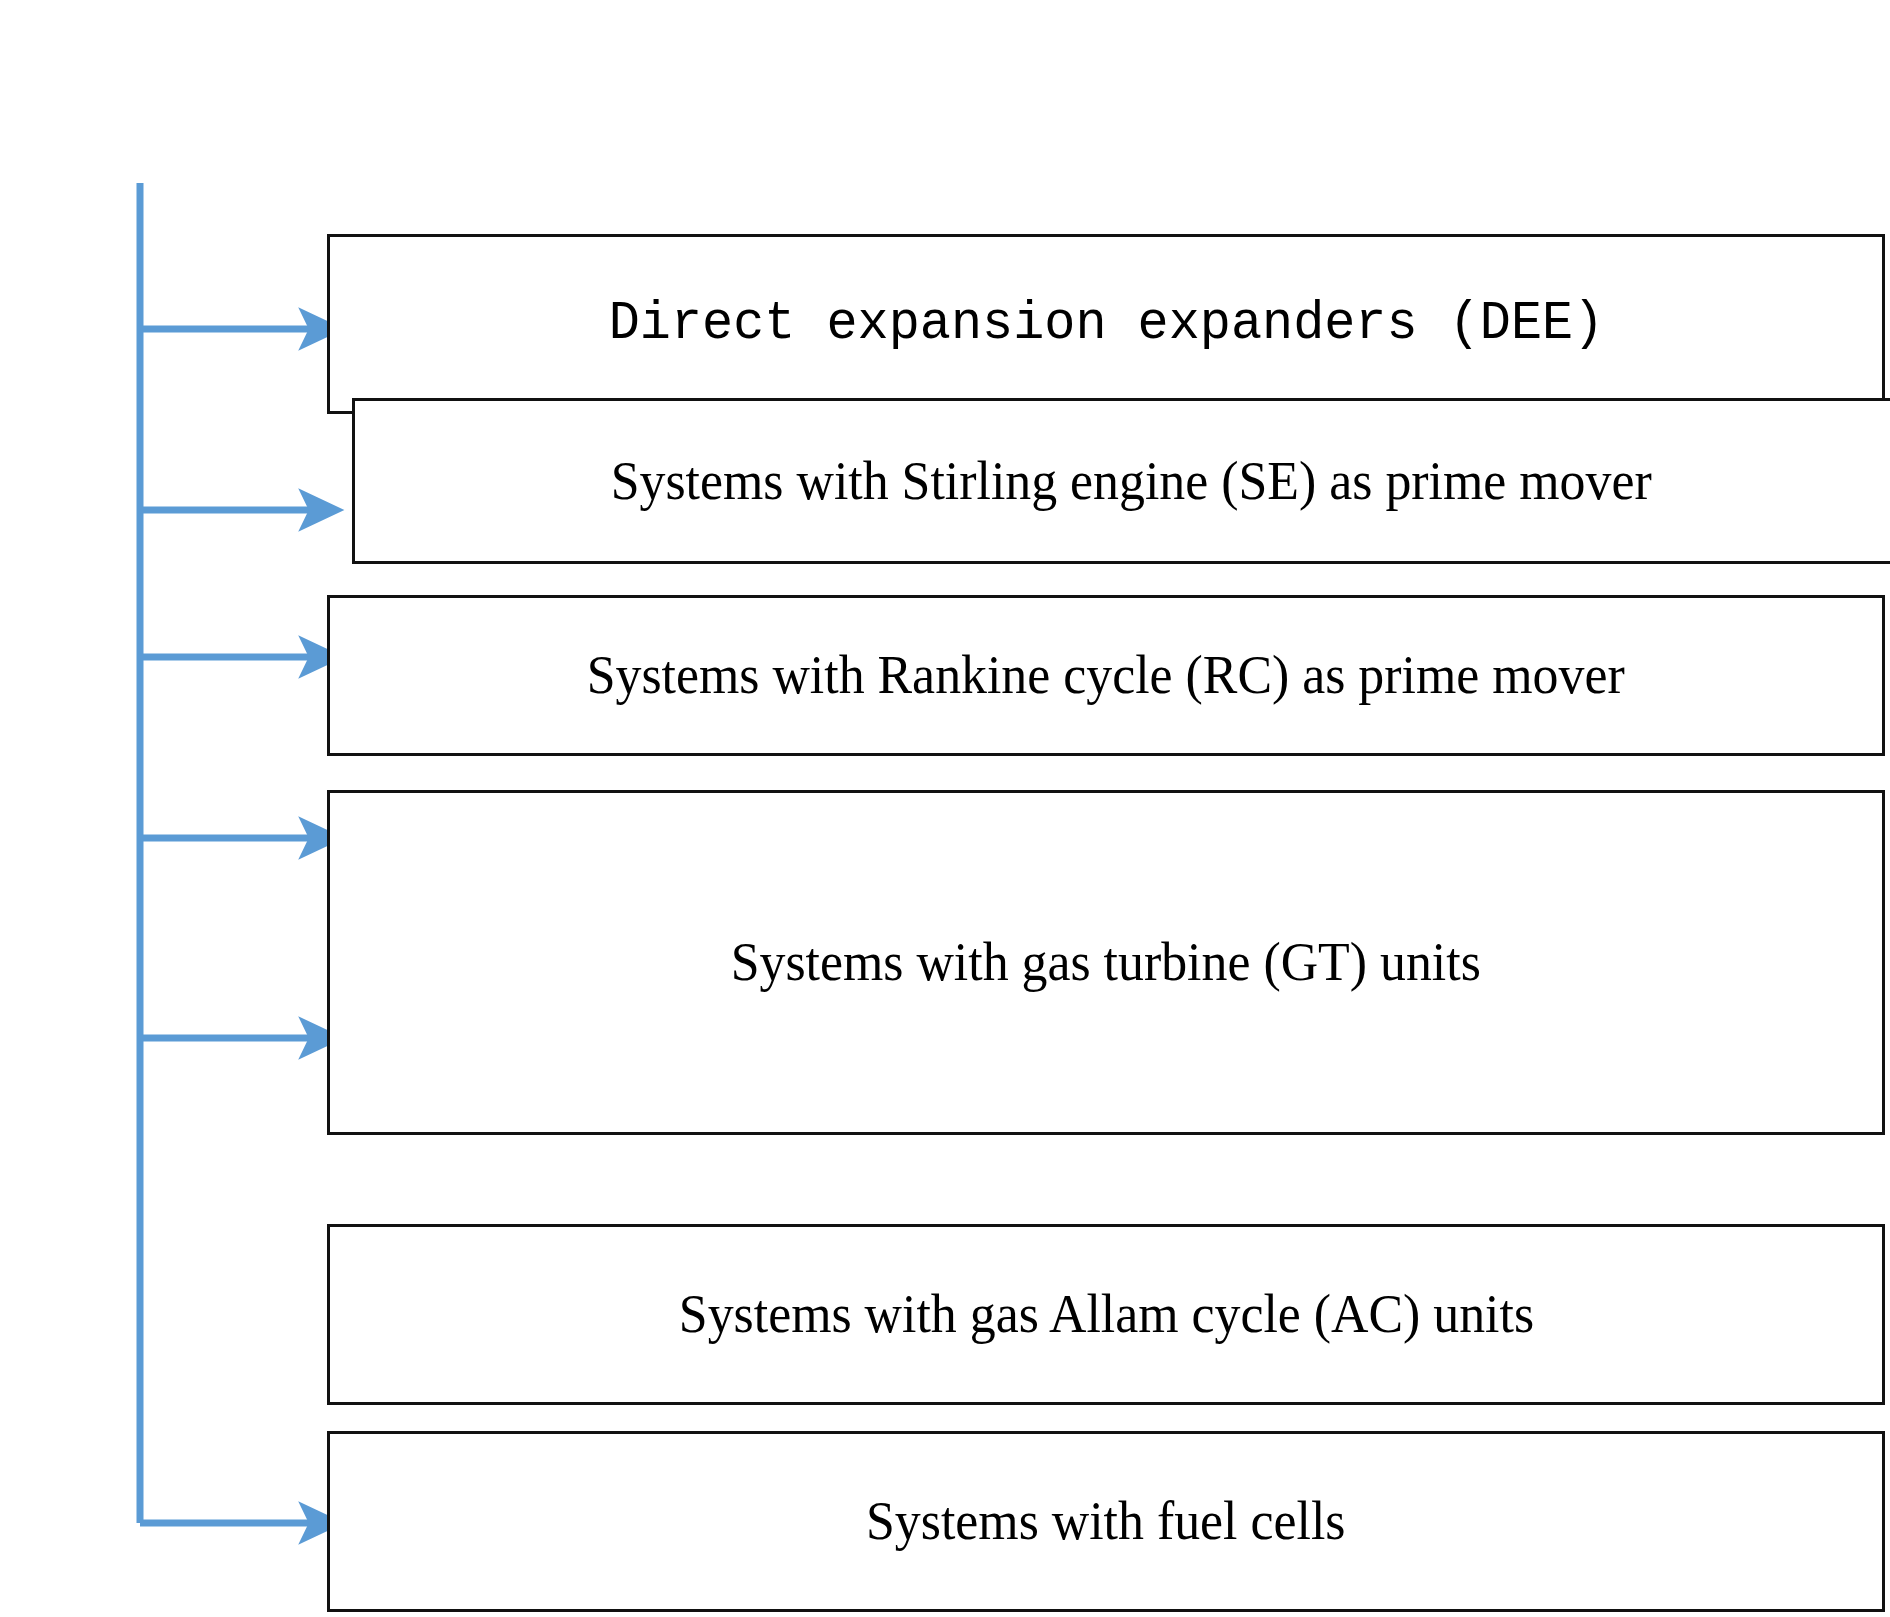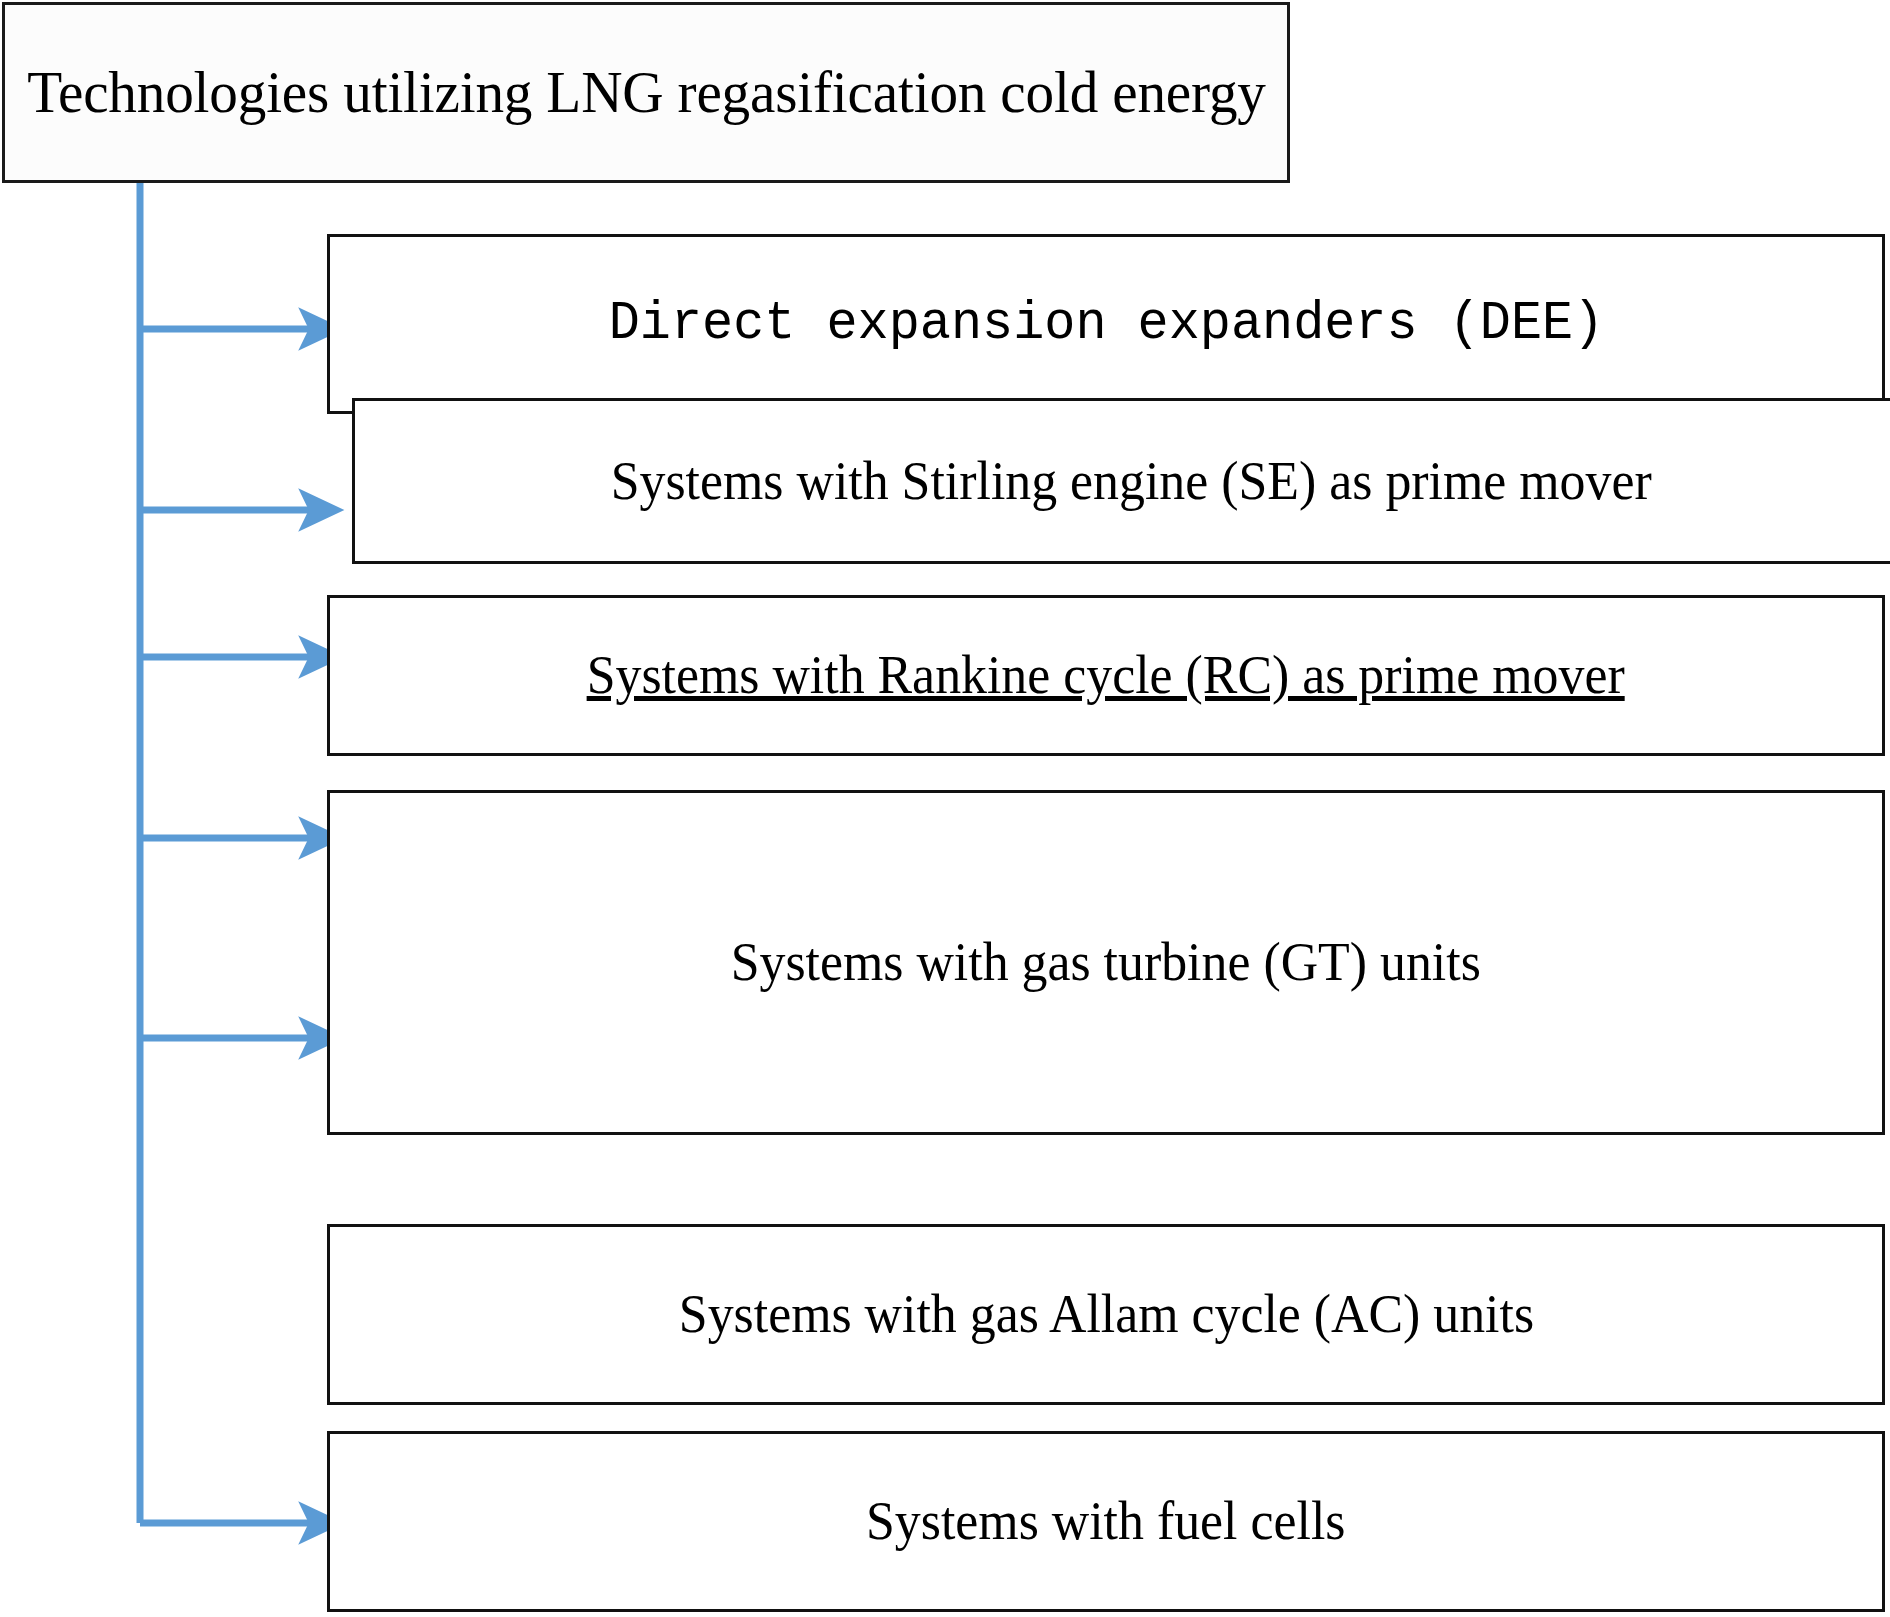--- a/index.html
+++ b/index.html
@@ -58,21 +58,21 @@
     line-height: 1.05;
     color: #000000;
     text-align: center;
     white-space: nowrap;
     transform: scaleX(0.96);
   }
 
   
   #node-dee { top: 234px;  height: 180px; font-family: Liberation Mono, monospace; }
   #node-se  { top: 452px;  height: 113px; }
-  #node-rc  { top: 598px;  height: 114px; text-decoration: underline; }
+  #node-rc  { top: 598px;  height: 114px; }
   #node-gt  { top: 744px;  height: 392px; }
   #node-ac  { top: 1192px; height: 181px; margin-top: 32px; }
   #node-fc  { top: 1431px; height: 181px; }
 
   
   #node-se  { top: 398px;  height: 166px; margin-left: 25px; }
   #node-rc  { top: 595px;  height: 161px; }
   #node-gt  { top: 790px;  height: 345px; }
 
   
@@ -103,23 +103,20 @@
     <path d="M140,183 L140,1523" stroke="#5B9BD5" stroke-width="7" fill="none" stroke-linecap="butt"></path>
 
     <path d="M140,329 L322,329" stroke="#5B9BD5" stroke-width="7" fill="none" marker-end="url(#arrowhead)"></path>
     <path d="M140,510 L322,510" stroke="#5B9BD5" stroke-width="7" fill="none" marker-end="url(#arrowhead)"></path>
     <path d="M140,657 L322,657" stroke="#5B9BD5" stroke-width="7" fill="none" marker-end="url(#arrowhead)"></path>
     <path d="M140,838 L322,838" stroke="#5B9BD5" stroke-width="7" fill="none" marker-end="url(#arrowhead)"></path>
     <path d="M140,1038 L322,1038" stroke="#5B9BD5" stroke-width="7" fill="none" marker-end="url(#arrowhead)"></path>
     <path d="M140,1523 L322,1523" stroke="#5B9BD5" stroke-width="7" fill="none" marker-end="url(#arrowhead)"></path>
   </svg>
 
-  <div class="root-node" id="node-root">
-    <span class="node-text">Technologies utilizing LNG regasification cold energy</span>
-  </div>
 
   <div class="child-node" id="node-dee">
     <span class="node-text">Direct expansion expanders (DEE)</span>
   </div>
 
   <div class="child-node" id="node-se">
     <span class="node-text">Systems with Stirling engine (SE) as prime mover</span>
   </div>
 
   <div class="child-node" id="node-rc">

